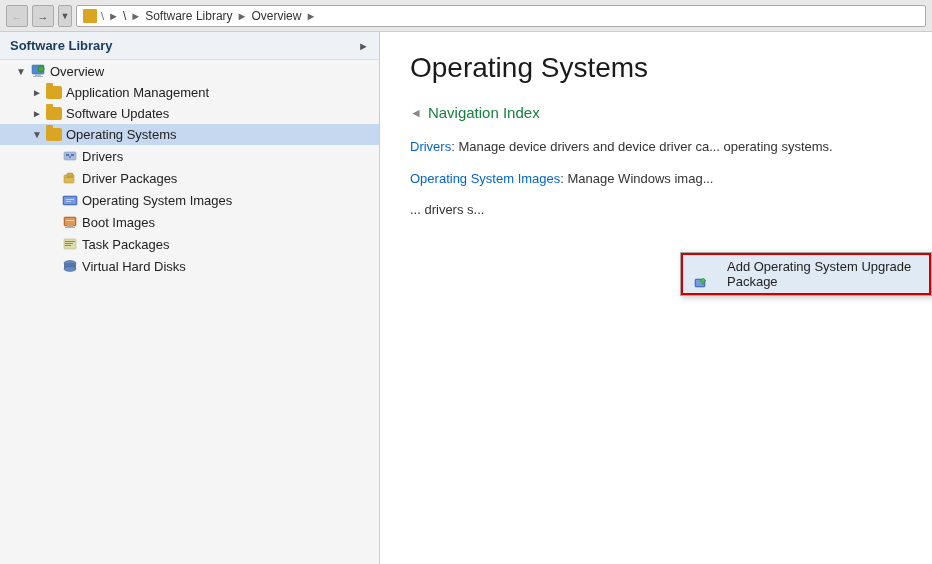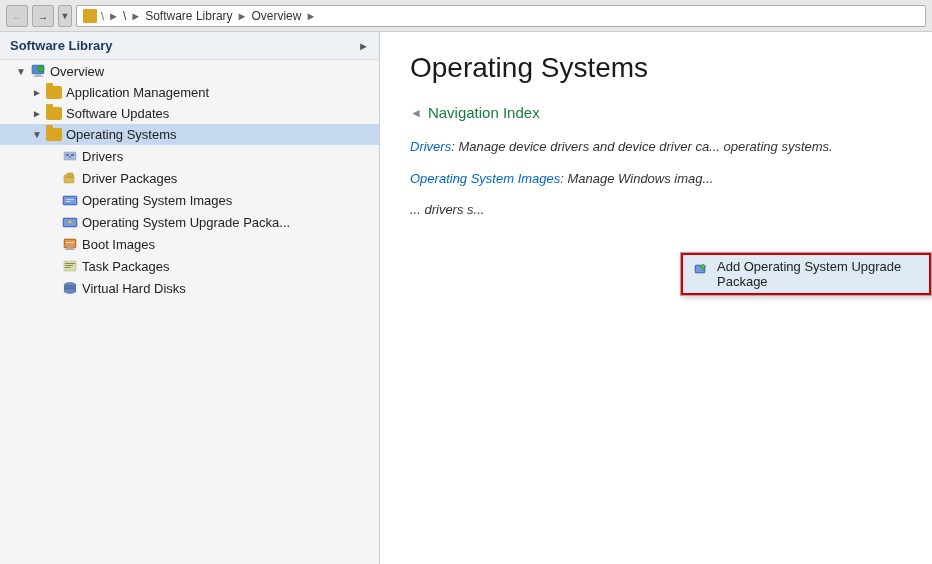--- a/index.html
+++ b/index.html
@@ -209,21 +209,20 @@
       color: #0066cc;
       text-decoration: none;
       font-weight: 500;
     }
 
     .nav-paragraph {
       font-size: 13px;
       color: #333;
       line-height: 1.5;
       margin-bottom: 12px;
-      font-style: italic;
     }
 
     
     .context-menu-overlay {
       position: absolute;
       top: 0; left: 0; right: 0; bottom: 0;
       z-index: 100;
       pointer-events: none;
     }
 
@@ -234,23 +233,23 @@
       background: white;
       border: 1px solid #aaa;
       box-shadow: 2px 2px 6px rgba(0,0,0,0.2);
       min-width: 240px;
       z-index: 200;
       pointer-events: all;
     }
 
     .context-menu-item {
       display: flex;
-      align-items: flex-start;
+      align-items: flex-end;
       padding: 6px 12px;
-      gap: 8px;
+      gap: 18px;
       cursor: pointer;
       font-size: 13px;
       color: #222;
       position: relative;
     }
 
     .context-menu-item.highlighted {
       background: #e0eaf5;
       outline: 2px solid #cc0000;
       outline-offset: -2px;
@@ -366,31 +365,20 @@
         <svg width="16" height="16" viewBox="0 0 16 16">
           <rect x="1" y="4" width="14" height="9" rx="1" fill="#5577cc" stroke="#3355aa" stroke-width="0.5"></rect>
           <rect x="2" y="5" width="12" height="7" fill="#7799dd"></rect>
           <rect x="4" y="7" width="8" height="1" fill="white" opacity="0.6"></rect>
           <rect x="4" y="9" width="5" height="1" fill="white" opacity="0.6"></rect>
         </svg>
       </span>
       <span class="tree-label">Operating System Images</span>
     </div>
 
-    <div class="tree-item tree-indent-3">
-      <span class="expand-arrow">&nbsp;</span>
-      <span class="icon-small">
-        <svg width="16" height="16" viewBox="0 0 16 16">
-          <rect x="1" y="4" width="14" height="9" rx="1" fill="#5577cc" stroke="#3355aa" stroke-width="0.5"></rect>
-          <rect x="2" y="5" width="12" height="7" fill="#7799dd"></rect>
-          <polygon points="8,6 10,9 6,9" fill="#ffcc00"></polygon>
-        </svg>
-      </span>
-      <span class="tree-label">Operating System Upgrade Packa...</span>
-    </div>
 
     <div class="tree-item tree-indent-3">
       <span class="expand-arrow">&nbsp;</span>
       <span class="icon-small">
         <svg width="16" height="16" viewBox="0 0 16 16">
           <rect x="2" y="3" width="12" height="9" rx="1" fill="#cc7733" stroke="#aa5511" stroke-width="0.5"></rect>
           <rect x="3" y="4" width="10" height="7" fill="#dd9955"></rect>
           <rect x="4" y="6" width="8" height="1" fill="white" opacity="0.5"></rect>
           <rect x="5" y="11" width="6" height="2" fill="#aaaaaa"></rect>
           <rect x="3" y="13" width="10" height="1" fill="#aaaaaa"></rect>

